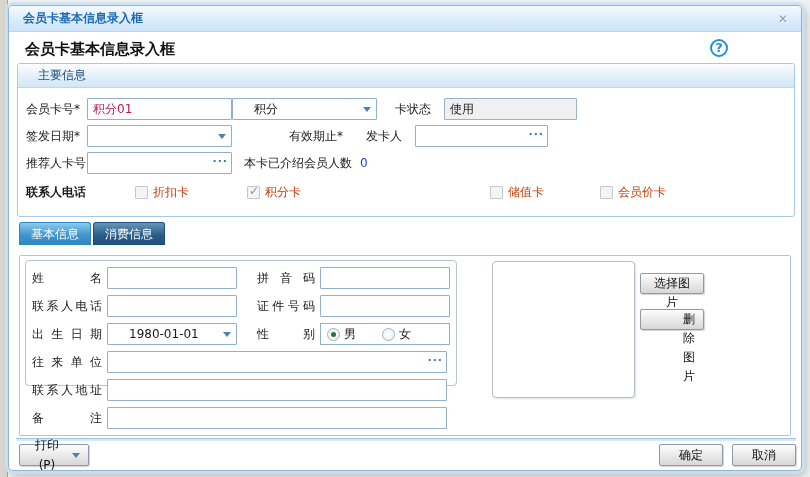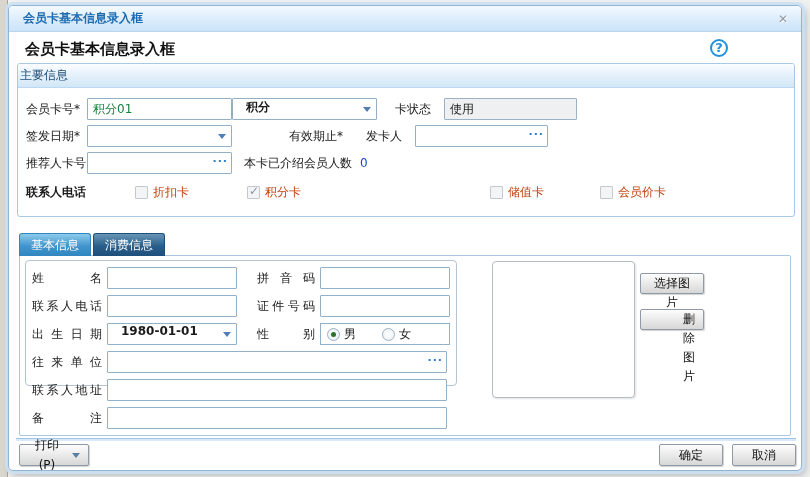--- a/index.html
+++ b/index.html
@@ -21,51 +21,51 @@
              text-align:center; line-height:16px; cursor:default; text-shadow:1px 1px 0 #fff; }
 
   
   .page-title { position:absolute; left:16px; top:34px; font-size:15px; font-weight:bold; color:#111; }
   .help-icon { position:absolute; left:701px; top:33px; width:18px; height:18px; border:2px solid #2191dc;
                border-radius:50%; color:#2191dc; font-weight:bold; font-size:13px; text-align:center; line-height:14px; }
 
   
   .panel { position:absolute; left:8px; top:57px; width:778px; height:154px; border:1px solid #a9c8e4; border-radius:3px; background:#fff; }
   .panel-hd { height:24px; background:linear-gradient(#fbfdff, #e2effa 55%, #d2e7f7); border-bottom:1px solid #bdd8ee;
-              border-radius:2px 2px 0 0; line-height:23px; padding-left:2px; color:#1b4a74; }
+              border-radius:2px 2px 0 0; line-height:23px; padding-left:20px; color:#1b4a74; }
   .mrow { display:flex; align-items:center; height:22px; margin:5px 8px 0 8px; }
   .mrow.first { margin-top:10px; }
   .mrow.last { margin-top:7px; position:relative; }
   .lab1 { flex:0 0 61px; }
   .lab2 { flex:0 0 116px; text-align:right; padding-right:5px; }
   .lab3 { flex:0 0 67px; padding-left:18px; }
   .bold { font-weight:bold; }
 
   .tbox, .combo { height:22px; border:1px solid #92b0c8; background:#fff; border-radius:1px; font:12px "DejaVu Sans","Liberation Sans",sans-serif; }
-  input.tbox { padding:0 5px; color:#15803d; outline:none; }
+  input.tbox { padding:0 5px; color:#be185d; outline:none; }
   .w145 { width:145px; } .w133 { width:133px; } .w130 { width:130px; } .w340 { width:340px; }
   .tbox[disabled], .tbox.disabled { background:#eef0f1; border-color:#9cb2c4; color:#222; }
-  .combo { display:flex; position:relative; padding:0 18px 0 13px;font-weight:bold; }
+  .combo { display:flex; align-items:center; position:relative; padding:0 18px 0 21px; }
   .combo .val { flex:1; white-space:nowrap; overflow:hidden; }
   .arrow-down { position:absolute; right:5px; top:8px; width:0; height:0;
                 border-left:4px solid transparent; border-right:4px solid transparent; border-top:5px solid #4f7fb5; }
   .ellipsis-wrap { position:relative; }
   .ellipsis-btn { position:absolute; right:4px; top:3px; color:#2b7cd3; font-weight:bold; letter-spacing:1px; font-size:11px; line-height:14px; cursor:pointer; }
 
   .blue-num { color:#2244cc; margin-left:8px; }
   .count-label { margin-left:12px; }
 
   
   .chk { position:absolute; display:flex; align-items:center; height:22px; }
   .chk .box { width:13px; height:13px; border:1px solid #c3c8cc; background:#f3f4f5; margin-right:5px; position:relative; border-radius:1px; }
   .chk.checked .box::after { content:"✓"; position:absolute; left:1px; top:-3px; color:#8a959e; font-size:12px; font-weight:bold; }
   .chk .clabel { color:#c2410c; }
 
   
-  .tabs { position:absolute; left:10px; top:227px; display:flex; gap:2px; z-index:3; }
+  .tabs { position:absolute; left:10px; top:216px; display:flex; gap:2px; z-index:3; }
   .tab { height:23px; padding:0 11px; line-height:22px; color:#fff; font-size:12px; border-radius:3px 3px 0 0;
          background:linear-gradient(#6795b5, #2a5e8a 55%, #1d4f7b); border:1px solid #1d4f7b; border-bottom:none; cursor:pointer; }
   .tab.active { background:linear-gradient(#8ccbec, #4195cd 55%, #2f86c0); border-color:#2f86c0; }
 
   .tab-panel { position:absolute; left:10px; top:249px; width:772px; height:181px; border:1px solid #a9c7e2; border-radius:2px; background:#fff; z-index:2; }
 
   .form-box { position:absolute; left:5px; top:4px; width:432px; height:126px; border:1px solid #b4c4d2; border-radius:4px; background:#fff; }
   .frow { display:flex; align-items:center; height:22px; margin:6px 5px 0 6px; }
   .jlabel { text-align:justify; text-align-last:justify; }
   .flab1 { flex:0 0 70px; margin-right:5px; }

